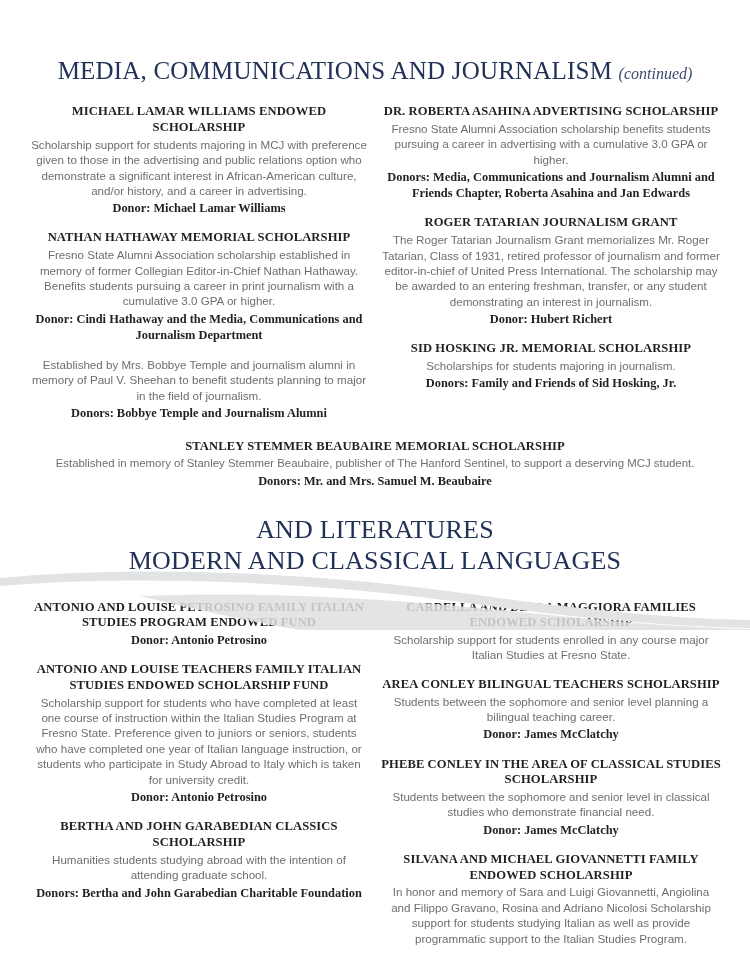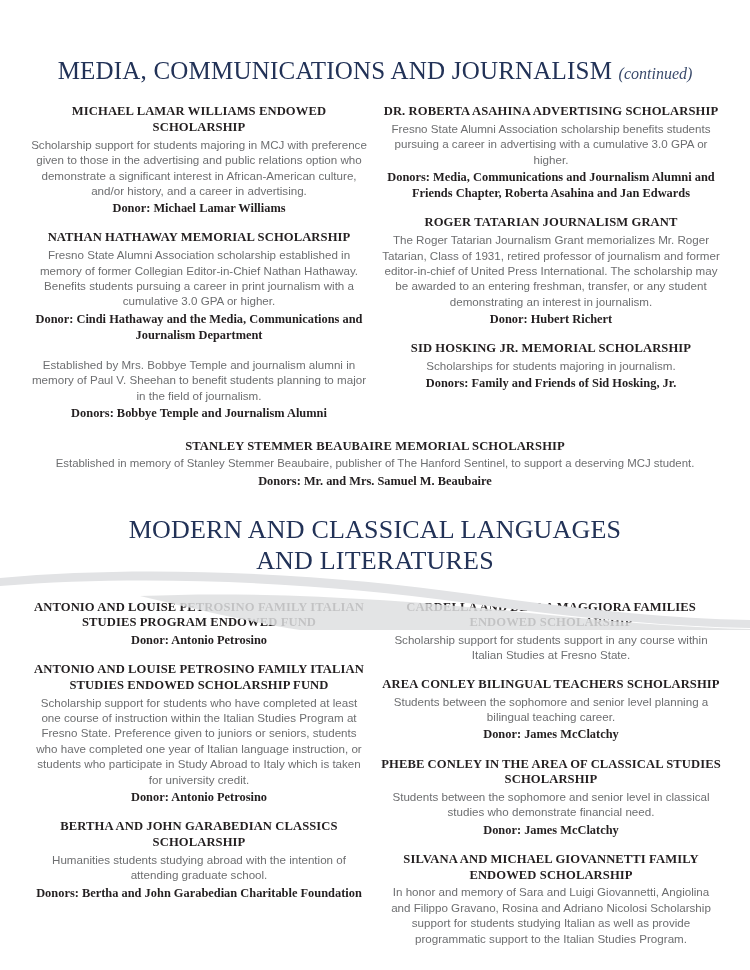--- a/index.html
+++ b/index.html
@@ -179,22 +179,22 @@
     </div>
   </div>
 
   <div class="entry full-width">
     <div class="entry-title">STANLEY STEMMER BEAUBAIRE MEMORIAL SCHOLARSHIP</div>
     <p class="entry-desc">Established in memory of Stanley Stemmer Beaubaire, publisher of The Hanford Sentinel, to support a deserving MCJ student.</p>
     <div class="entry-donor">Donors: Mr. and Mrs. Samuel M. Beaubaire</div>
   </div>
 
   <h1 class="section-header major-header">
+    <span class="major-header-line">AND LITERATURES</span>
     <span class="major-header-line">MODERN AND CLASSICAL LANGUAGES</span>
-    <span class="major-header-line">AND LITERATURES</span>
   </h1>
 
   <div class="swoosh-wrap">
     <svg class="swoosh" viewBox="0 0 750 70" preserveAspectRatio="none">
       <path d="M0,18 C150,4 330,14 470,34 C570,48 660,58 750,60 L750,68 C655,66 560,56 460,42 C325,23 150,14 0,26 Z" fill="#e2e3e5"></path>
       <path d="M140,36 C280,30 430,42 560,56 C630,63 695,68 750,69 L750,70 L300,70 C250,62 190,48 140,36 Z" fill="#dedfe1" opacity="0.85"></path>
       <path d="M0,30 C120,22 260,28 380,42 C470,52 580,62 700,66 L700,70 L0,70 Z" fill="#ffffff" opacity="0.0"></path>
     </svg>
   </div>
 
@@ -202,38 +202,38 @@
 
   <div class="columns">
     <div class="col">
 
       <div class="entry">
         <div class="entry-title">ANTONIO AND LOUISE PETROSINO FAMILY ITALIAN STUDIES PROGRAM ENDOWED FUND</div>
         <div class="entry-donor">Donor: Antonio Petrosino</div>
       </div>
 
       <div class="entry">
-        <div class="entry-title">ANTONIO AND LOUISE PETROSINO FAMILY ITALIAN STUDIES ENDOWED SCHOLARSHIP FUND</div>
+        <div class="entry-title">ANTONIO AND LOUISE TEACHERS FAMILY ITALIAN STUDIES ENDOWED SCHOLARSHIP FUND</div>
         <p class="entry-desc">Scholarship support for students who have completed at least one course of instruction within the Italian Studies Program at Fresno State. Preference given to juniors or seniors, students who have completed one year of Italian language instruction, or students who participate in Study Abroad to Italy which is taken for university credit.</p>
         <div class="entry-donor">Donor: Antonio Petrosino</div>
       </div>
 
       <div class="entry">
         <div class="entry-title">BERTHA AND JOHN GARABEDIAN CLASSICS SCHOLARSHIP</div>
         <p class="entry-desc">Humanities students studying abroad with the intention of attending graduate school.</p>
         <div class="entry-donor">Donors: Bertha and John Garabedian Charitable Foundation</div>
       </div>
 
     </div>
 
     <div class="col">
 
       <div class="entry">
         <div class="entry-title">CARDELLA AND DELLA MAGGIORA FAMILIES ENDOWED SCHOLARSHIP</div>
-        <p class="entry-desc">Scholarship support for students support in any course within Italian Studies at Fresno State.</p>
+        <p class="entry-desc">Scholarship support for students enrolled in any course major Italian Studies at Fresno State.</p>
       </div>
 
       <div class="entry">
         <div class="entry-title">AREA CONLEY BILINGUAL TEACHERS SCHOLARSHIP</div>
         <p class="entry-desc">Students between the sophomore and senior level planning a bilingual teaching career.</p>
         <div class="entry-donor">Donor: James McClatchy</div>
       </div>
 
       <div class="entry">
         <div class="entry-title">PHEBE CONLEY IN THE AREA OF CLASSICAL STUDIES SCHOLARSHIP</div>

